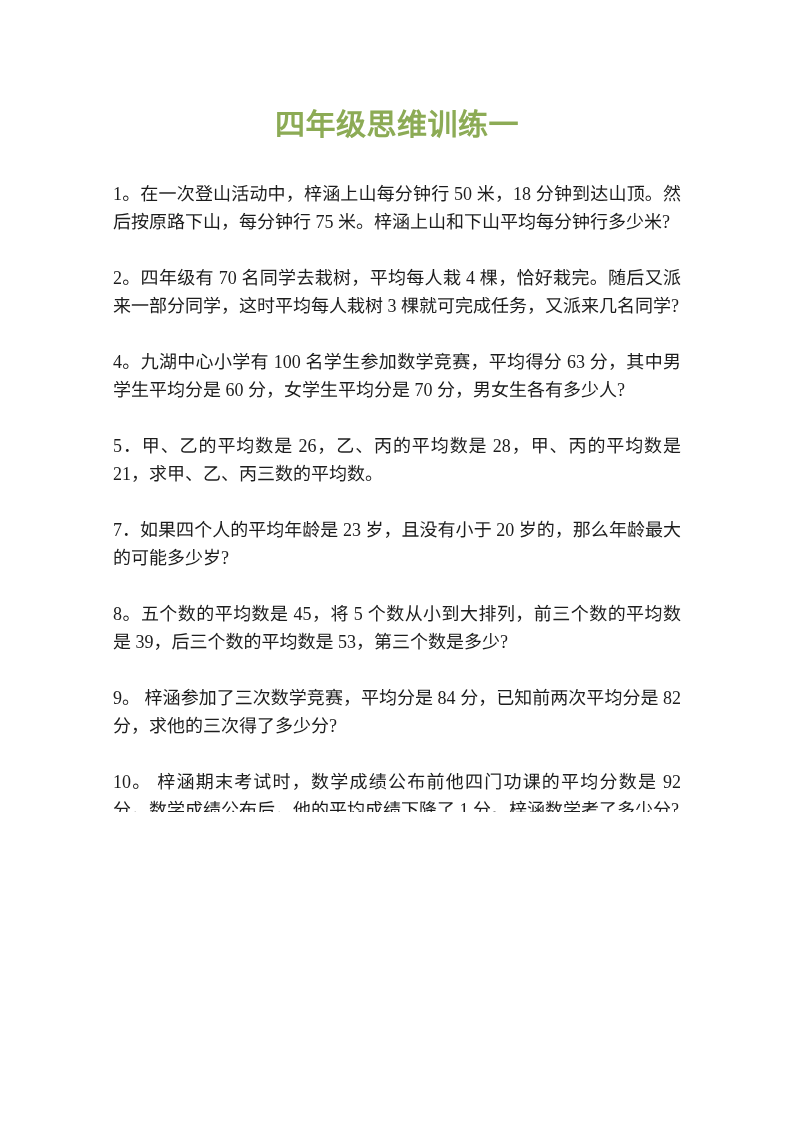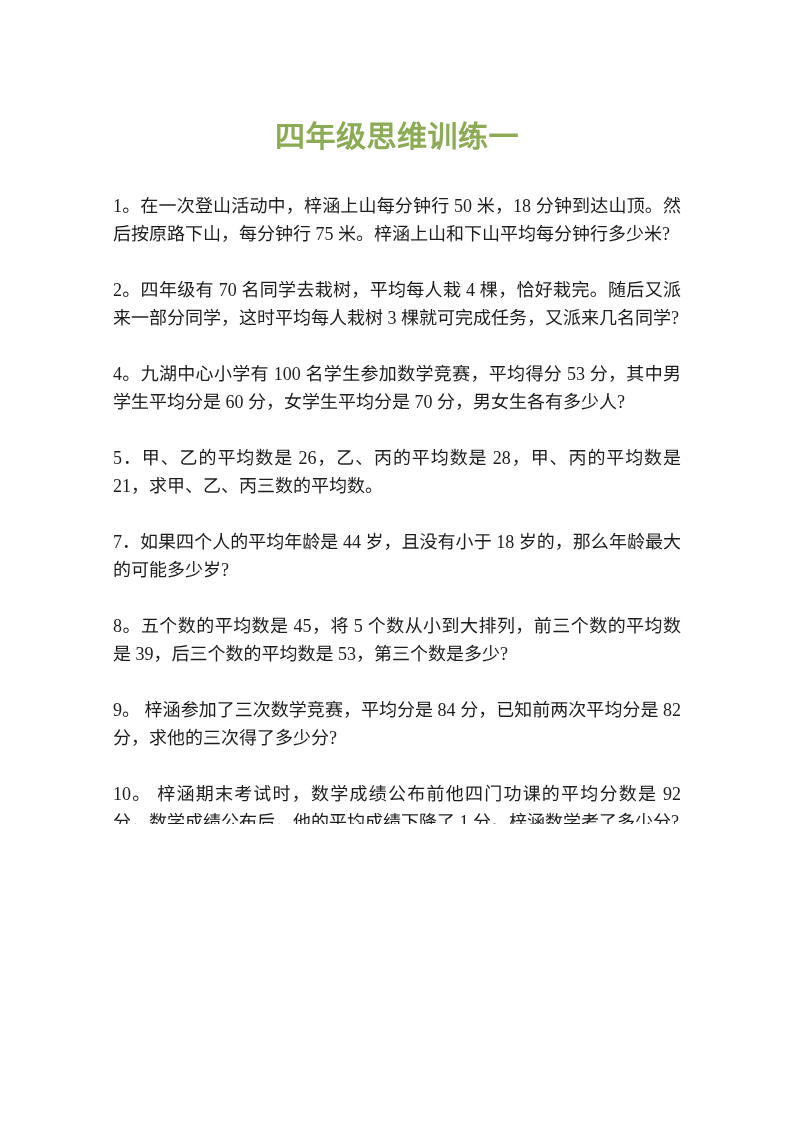--- a/index.html
+++ b/index.html
@@ -4,21 +4,21 @@
 <style>
   html, body {
     margin: 0;
     padding: 0;
     background: #ffffff;
   }
   .page {
     position: relative;
     width: 793px;
     height: 812px;
-    margin: 12px auto;
+    margin: 0 auto;
     background: #ffffff;
     overflow: hidden;
     box-sizing: border-box;
   }
   .content {
     box-sizing: border-box;
     padding: 100px 112px 0 113px;
   }
   .doc-title {
     margin: 0 0 37px 0;
@@ -47,21 +47,21 @@
 </head>
 <body>
 
 <div class="page">
   <div class="content">
     <h1 class="doc-title" style="color: rgb(140, 171, 85);">四年级思维训练一</h1>
 
     <div class="questions">
       <p class="question">1。在一次登山活动中，梓涵上山每分钟行 50 米，18 分钟到达山顶。然后按原路下山，每分钟行 75 米。梓涵上山和下山平均每分钟行多少米?</p>
       <p class="question">2。四年级有 70 名同学去栽树，平均每人栽 4 棵，恰好栽完。随后又派来一部分同学，这时平均每人栽树 3 棵就可完成任务，又派来几名同学?</p>
-      <p class="question">4。九湖中心小学有 100 名学生参加数学竞赛，平均得分 53 分，其中男学生平均分是 60 分，女学生平均分是 70 分，男女生各有多少人?</p>
+      <p class="question">4。九湖中心小学有 100 名学生参加数学竞赛，平均得分 63 分，其中男学生平均分是 60 分，女学生平均分是 70 分，男女生各有多少人?</p>
       <p class="question">5．甲、乙的平均数是 26，乙、丙的平均数是 28，甲、丙的平均数是 21，求甲、乙、丙三数的平均数。</p>
-      <p class="question">7．如果四个人的平均年龄是 44 岁，且没有小于 18 岁的，那么年龄最大的可能多少岁?</p>
+      <p class="question">7．如果四个人的平均年龄是 23 岁，且没有小于 20 岁的，那么年龄最大的可能多少岁?</p>
       <p class="question">8。五个数的平均数是 45，将 5 个数从小到大排列，前三个数的平均数是 39，后三个数的平均数是 53，第三个数是多少?</p>
       <p class="question">9。 梓涵参加了三次数学竞赛，平均分是 84 分，已知前两次平均分是 82 分，求他的三次得了多少分?</p>
       <p class="question">10。 梓涵期末考试时，数学成绩公布前他四门功课的平均分数是 92 分，数学成绩公布后，他的平均成绩下降了 1 分。梓涵数学考了多少分?</p>
     </div>
   </div>
 </div>
 
 </body></html>

